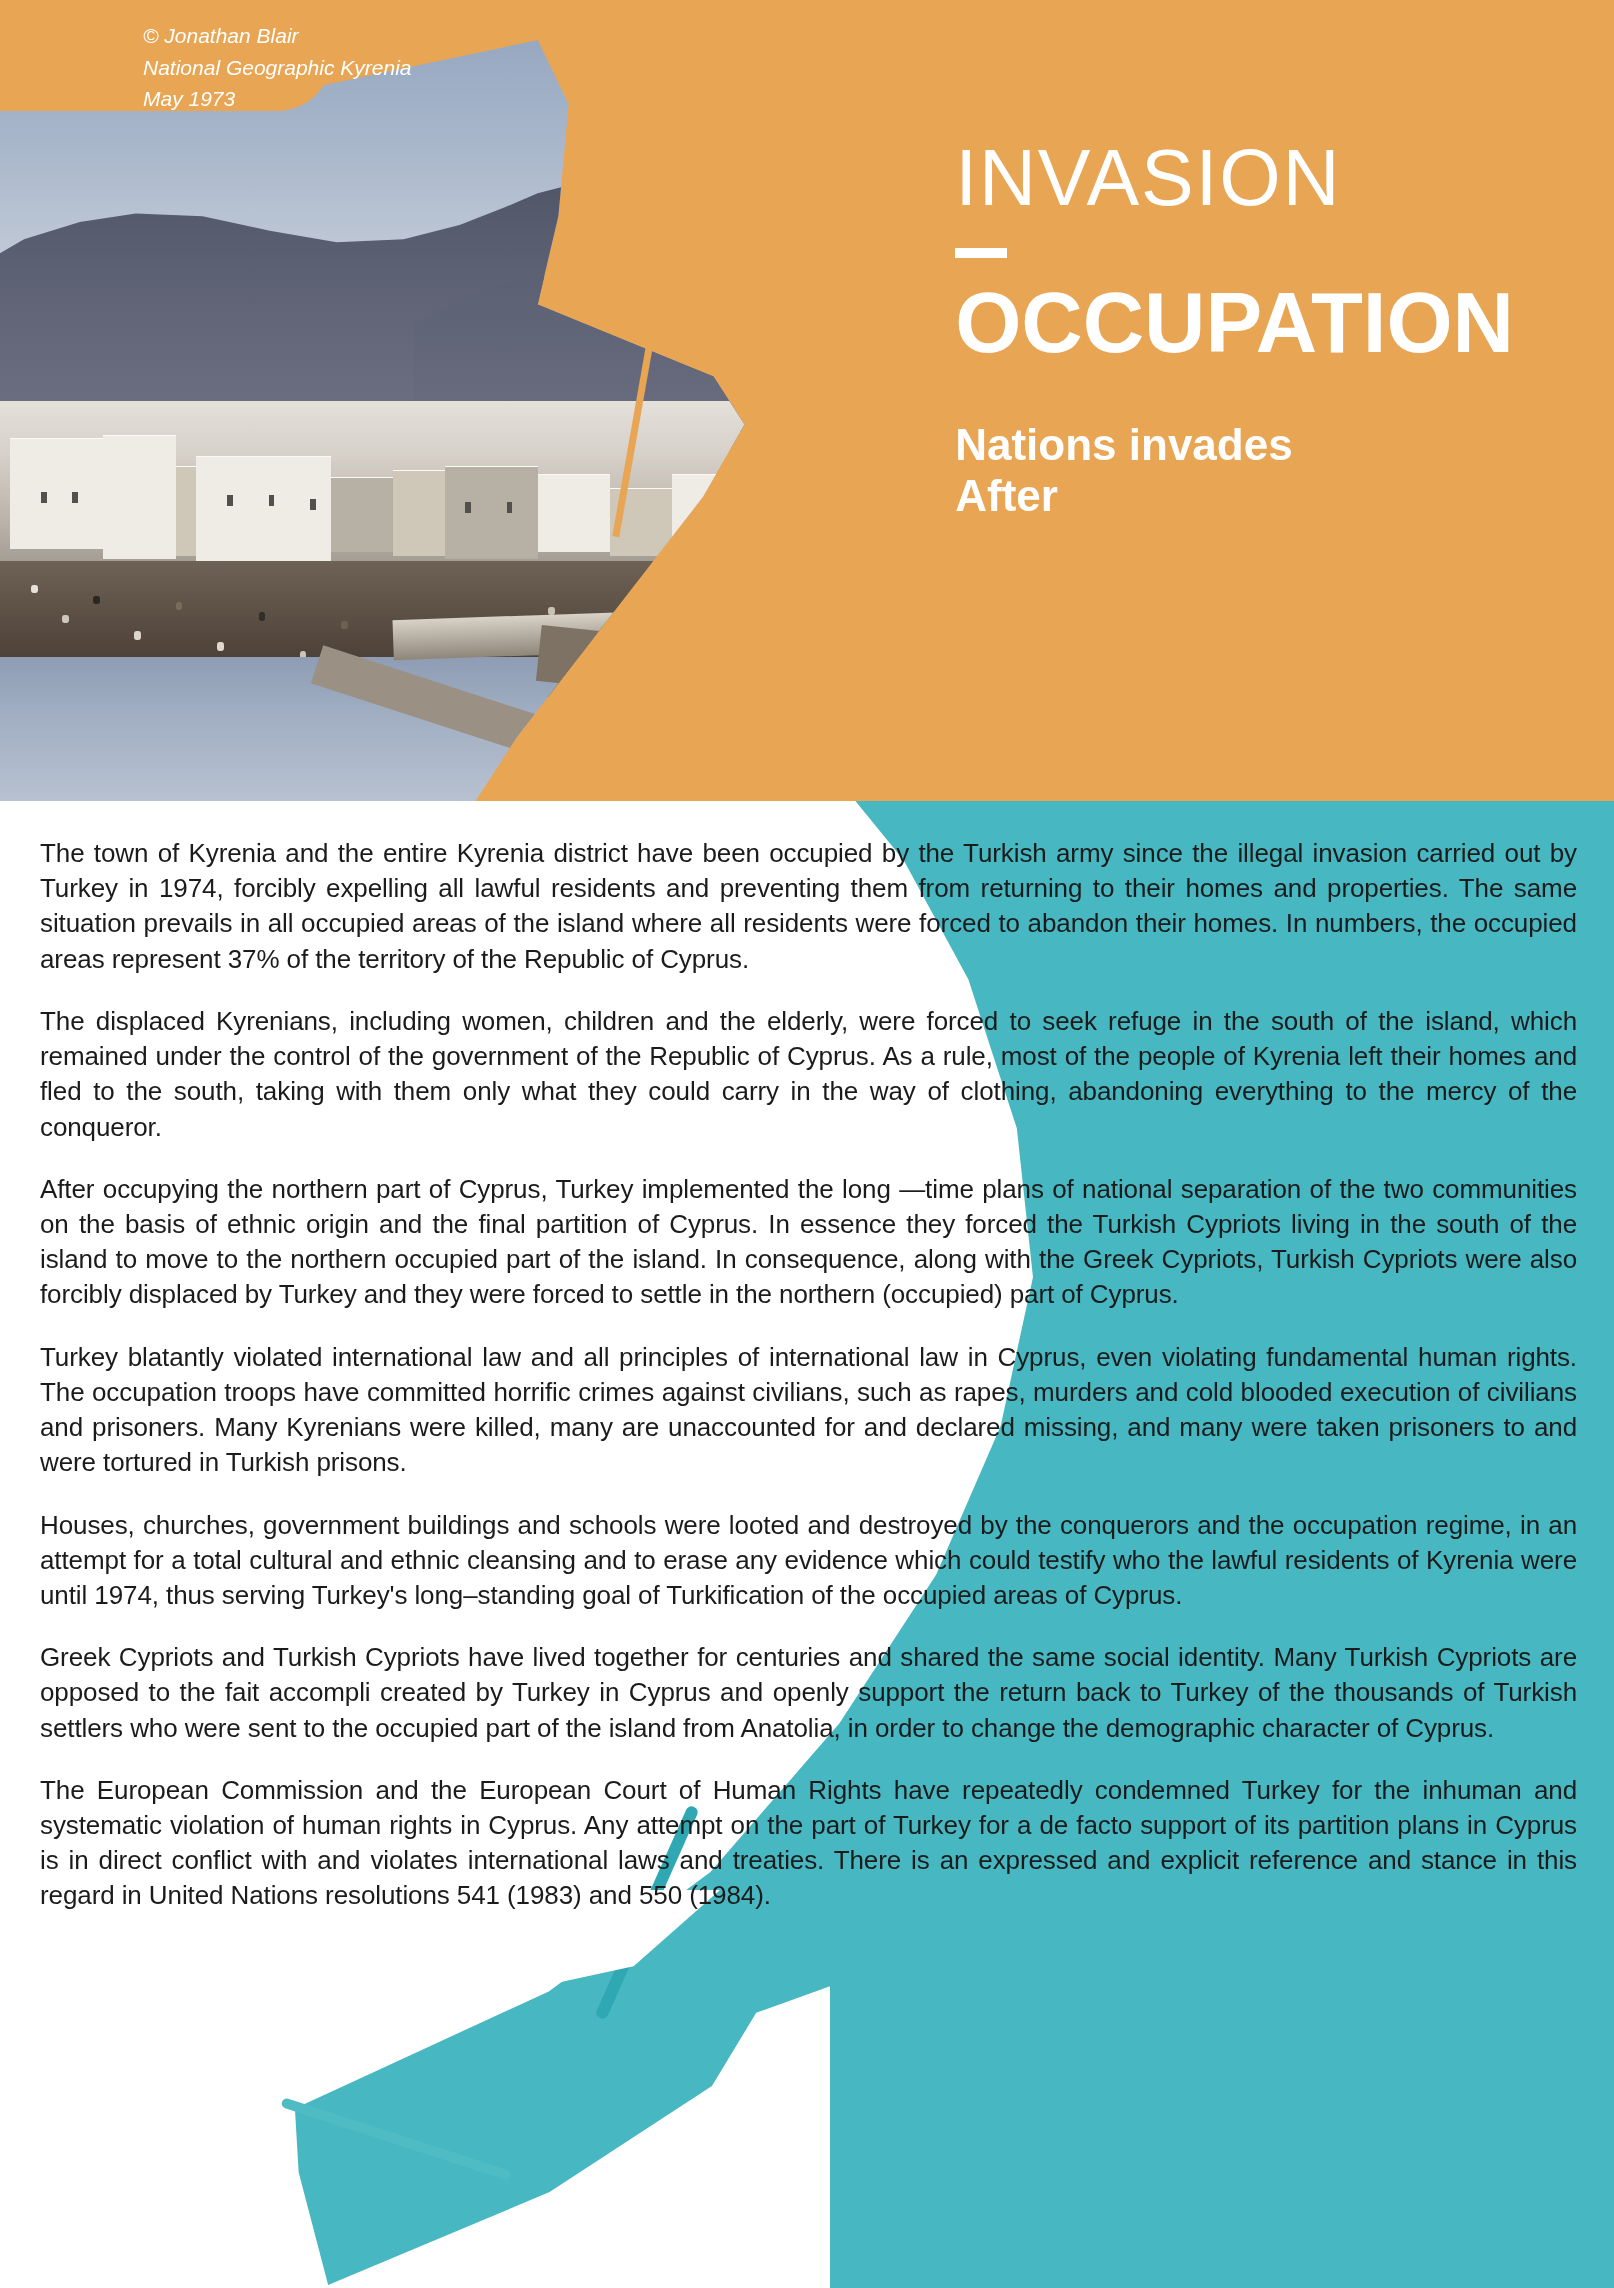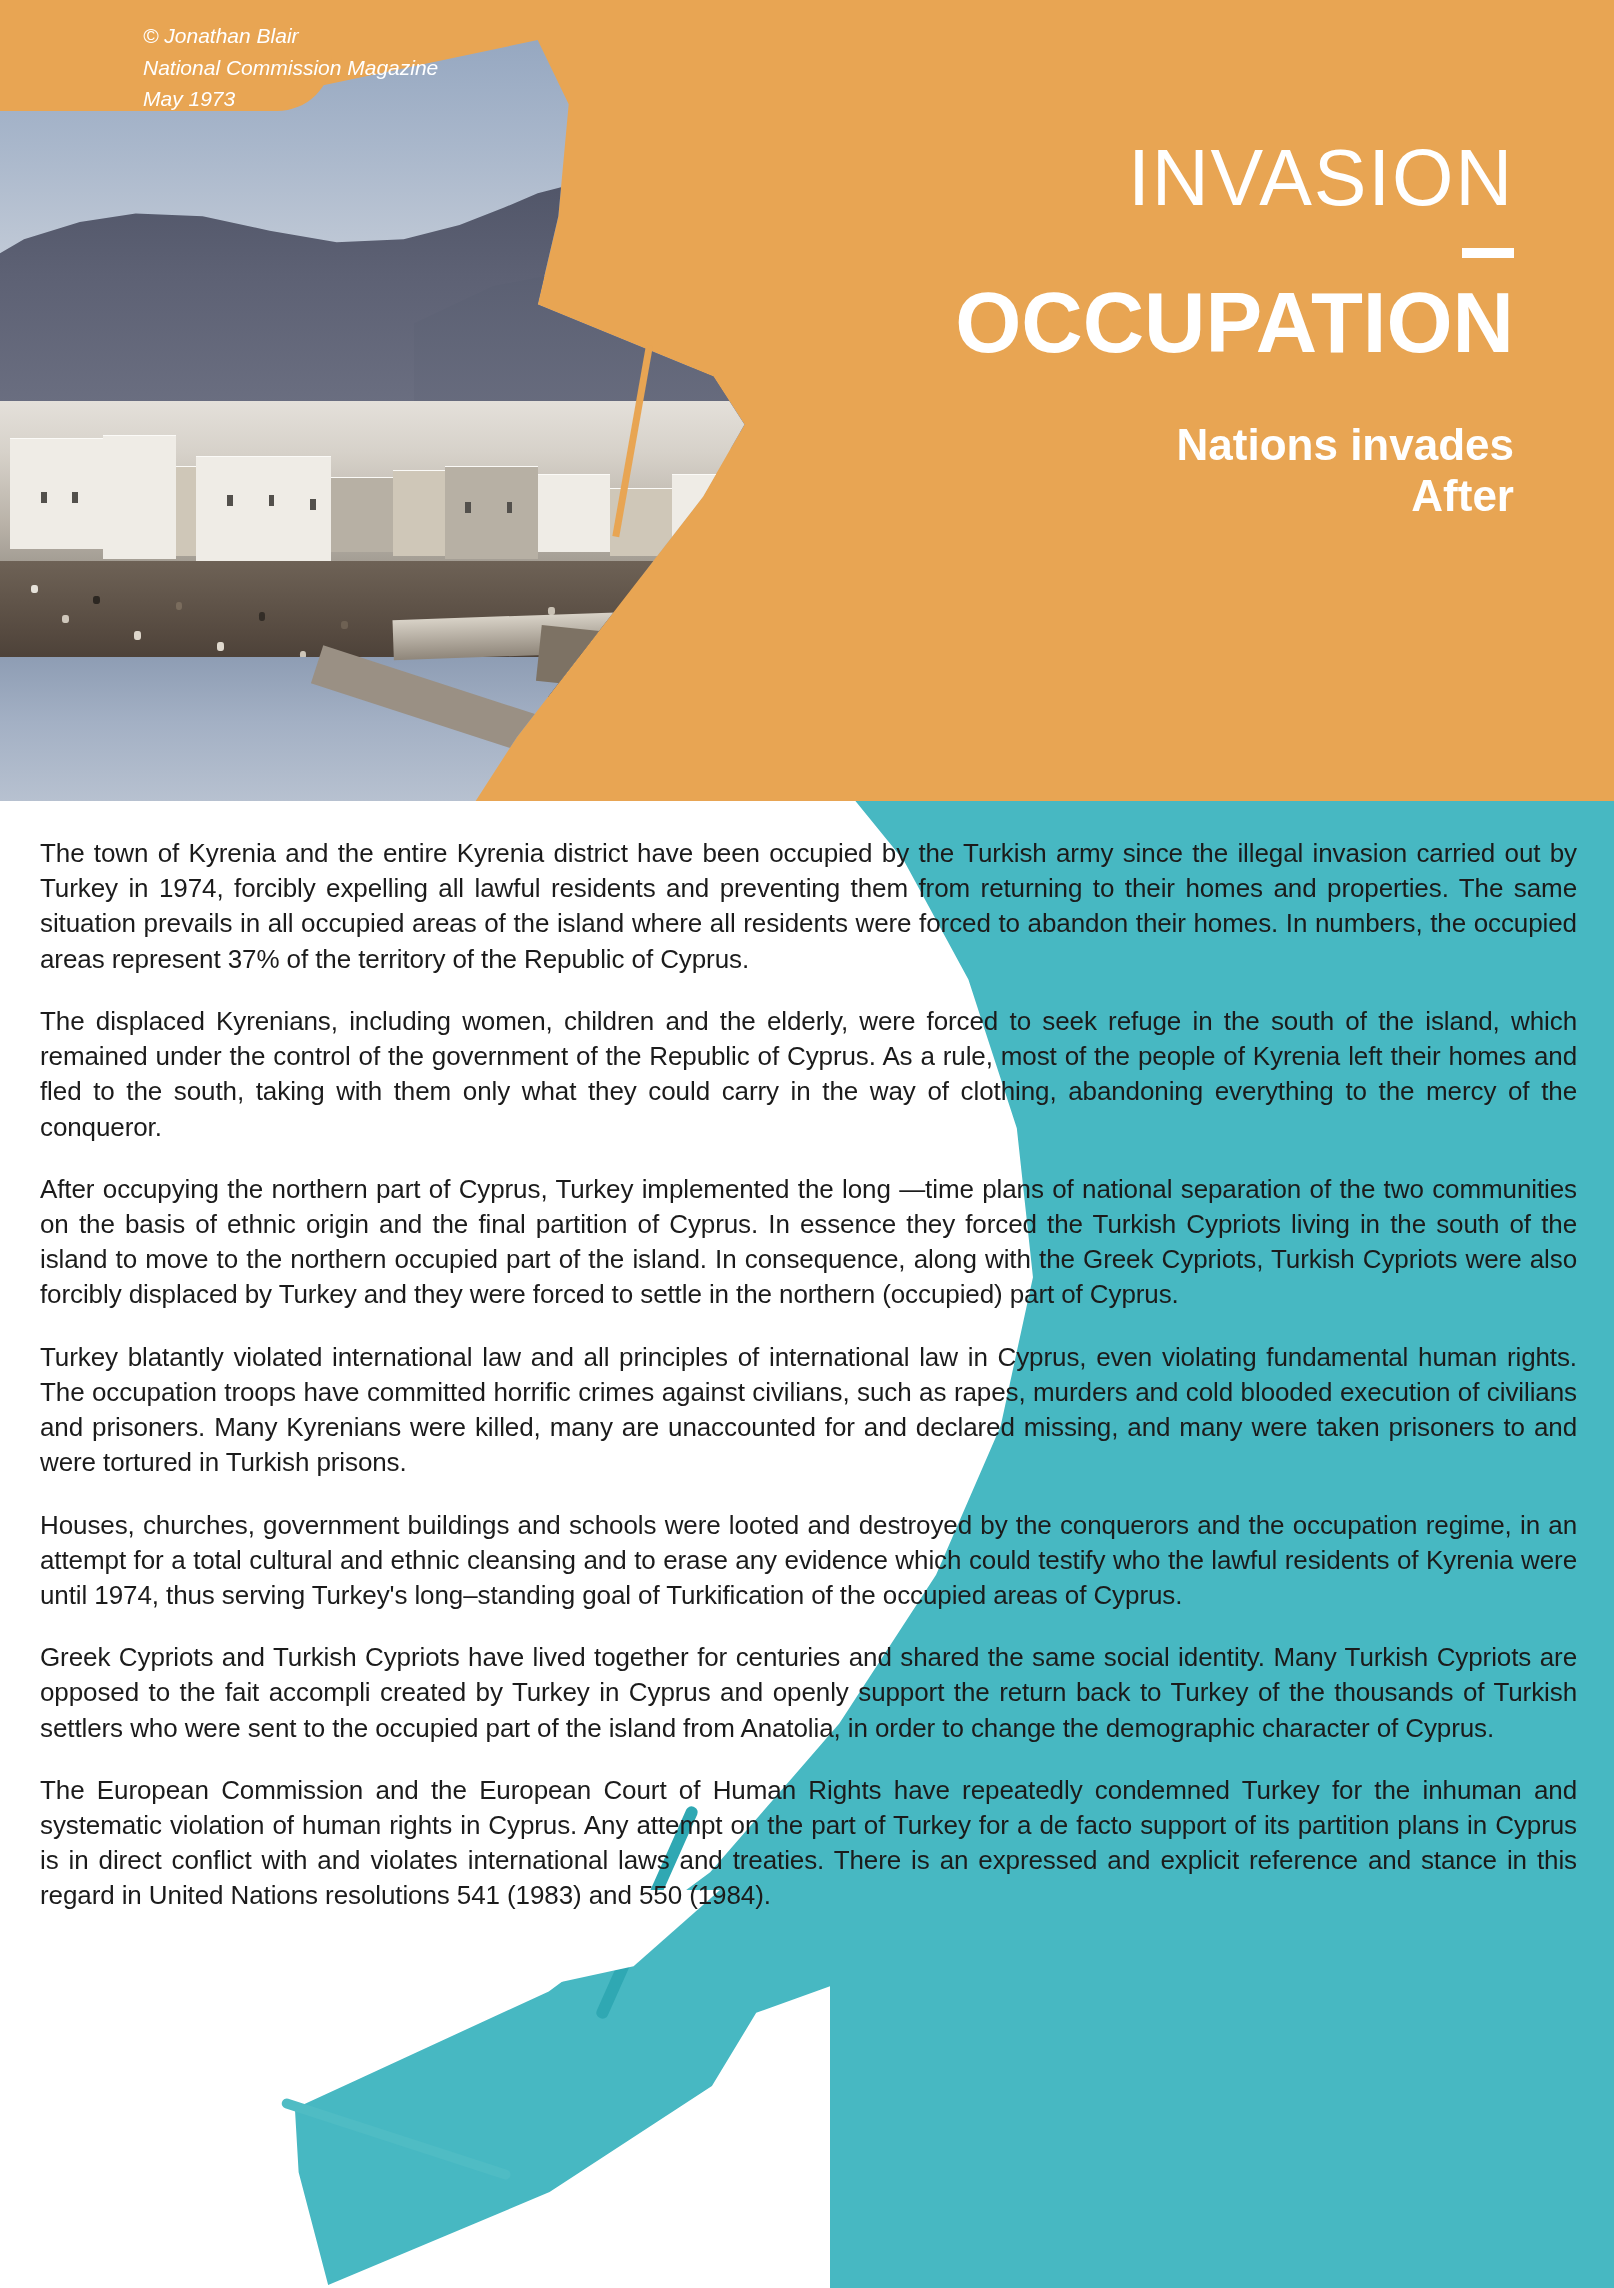--- a/index.html
+++ b/index.html
@@ -133,21 +133,20 @@
     background: #e8a553;
     transform: rotate(10deg);
     transform-origin: top left;
   }
 
   
   .title-block {
     position: absolute;
     right: 100px;
     top: 138px;
-    text-align: right;
     color: #ffffff;
   }
   .title-invasion {
     font-size: 79px;
     font-weight: 300;
     letter-spacing: 1.8px;
     line-height: 1;
     margin: 0;
     font-stretch: condensed;
   }
@@ -349,21 +348,21 @@
         <div class="ph-jetty" style="left:52%;top:80%;width:30%;height:7%;background:#7d7264;transform:rotate(6deg);"></div>
         <div class="ph-jetty" style="left:30%;top:86%;width:28%;height:5%;background:#9a9084;transform:rotate(18deg);"></div>
       </div>
     </div>
 
     <div class="notch-orange-a"></div>
     <div class="orange-stripe"></div>
 
     <div class="credit">
       <div>© Jonathan Blair</div>
-      <div>National Commission Magazine</div>
+      <div>National Geographic Kyrenia</div>
       <div>May 1973</div>
     </div>
 
     <div class="title-block">
       <div class="title-invasion">INVASION</div>
       <div><span class="title-rule"></span></div>
       <div class="title-occupation">OCCUPATION</div>
       <div class="subtitle">
         <div>Nations invades</div>
         <div>After</div>

